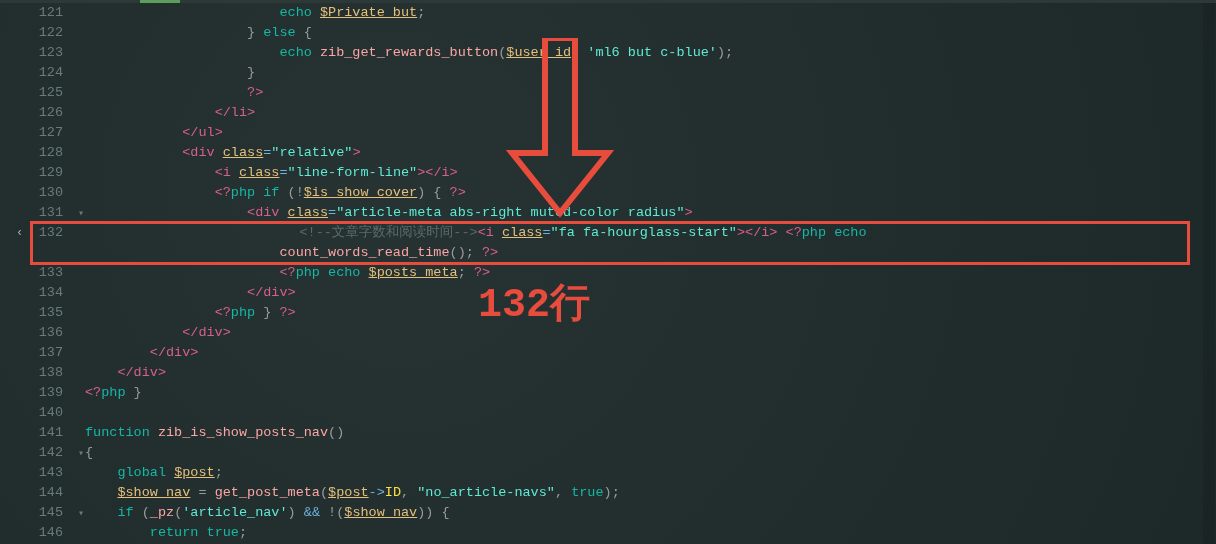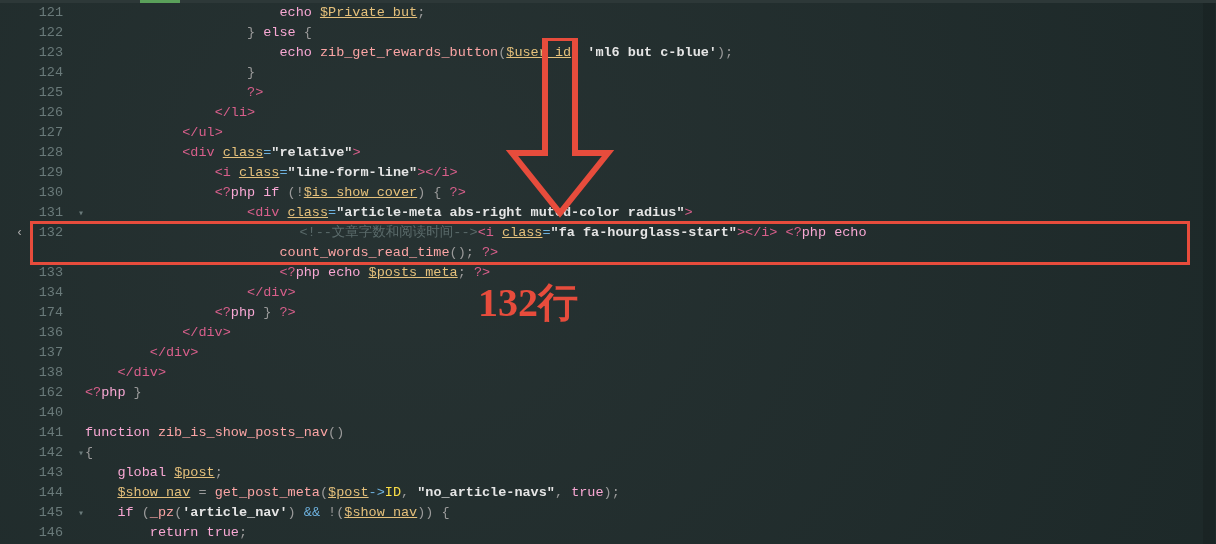--- a/index.html
+++ b/index.html
@@ -82,45 +82,45 @@
   
   .arrow {
     position: absolute;
     pointer-events: none;
   }
 
   
   .big-anno {
     position: absolute;
     color: #e74c3c;
-    font-family: Liberation Serif, serif;
+    font-family: Liberation Mono, monospace;
     font-size: 40px;
     font-weight: bold;
   }
 
   
   .caret-left {
     position: absolute;
     left: 16px;
     top: 226px;
     color: #aaa;
     font-size: 12px;
   }
   .scrollbar {
     position: absolute;
     right: 1px;
     top: 3px;
     bottom: 0;
     width: 12px;
     background: rgba(0,0,0,0.1);
   }
-  .hi-key { color: #f9a8d4; }
+  .hi-key { color: #14b8a6; }
   .hi-fn  { color: #fca5a5; }
   .hi-var { color: #e5c07b; text-decoration: underline; }
-  .hi-str { color: #e5e5e5; font-weight: bold; }
+  .hi-str { color: #5eead4; }
   .hi-cmt { color: #5a6a6a; margin-left: 20px; }
   .hi-tag { color: #d85f8b; }
   .hi-op  { color: #6fb3e0; }
 </style>
 </head>
 <body>
 
 <div class="top-bar">
   <div class="accent"></div>
 </div>
@@ -135,25 +135,25 @@
       <div class="ln">126</div>
       <div class="ln">127</div>
       <div class="ln">128</div>
       <div class="ln">129</div>
       <div class="ln">130</div>
       <div class="ln">131</div>
       <div class="ln">132</div>
       <div class="ln"></div>
       <div class="ln">133</div>
       <div class="ln">134</div>
-      <div class="ln">174</div>
+      <div class="ln">135</div>
       <div class="ln">136</div>
       <div class="ln">137</div>
       <div class="ln">138</div>
-      <div class="ln">162</div>
+      <div class="ln">139</div>
       <div class="ln">140</div>
       <div class="ln">141</div>
       <div class="ln">142</div>
       <div class="ln">143</div>
       <div class="ln">144</div>
       <div class="ln">145</div>
       <div class="ln">146</div>
     </div>
   <div class="code" id="code"><div class="cl"><span>                        </span><span class="hi-key">echo </span><span class="hi-var">$Private_but</span><span class="pun">;</span></div><div class="cl"><span>                    </span><span class="pun">} </span><span class="hi-key">else</span><span class="pun"> {</span></div><div class="cl"><span>                        </span><span class="hi-key">echo </span><span class="hi-fn">zib_get_rewards_button</span><span class="pun">(</span><span class="hi-var">$user_id</span><span class="pun">, </span><span class="hi-str">'ml6 but c-blue'</span><span class="pun">);</span></div><div class="cl"><span>                    </span><span class="pun">}</span></div><div class="cl"><span>                    </span><span class="hi-tag">?&gt;</span></div><div class="cl"><span>                </span><span class="hi-tag">&lt;/</span><span class="hi-tag">li</span><span class="hi-tag">&gt;</span></div><div class="cl"><span>            </span><span class="hi-tag">&lt;/</span><span class="hi-tag">ul</span><span class="hi-tag">&gt;</span></div><div class="cl"><span>            </span><span class="hi-tag">&lt;</span><span class="hi-tag">div </span><span class="hi-var">class</span><span class="hi-op">=</span><span class="hi-str">"relative"</span><span class="hi-tag">&gt;</span></div><div class="cl"><span>                </span><span class="hi-tag">&lt;</span><span class="hi-tag">i </span><span class="hi-var">class</span><span class="hi-op">=</span><span class="hi-str">"line-form-line"</span><span class="hi-tag">&gt;&lt;/</span><span class="hi-tag">i</span><span class="hi-tag">&gt;</span></div><div class="cl"><span>                </span><span class="hi-tag">&lt;?</span><span class="hi-key">php </span><span class="hi-key">if </span><span class="pun">(!</span><span class="hi-var">$is_show_cover</span><span class="pun">) { </span><span class="hi-tag">?&gt;</span></div><div class="cl"><span>                    </span><span class="hi-tag">&lt;</span><span class="hi-tag">div </span><span class="hi-var">class</span><span class="hi-op">=</span><span class="hi-str">"article-meta abs-right muted-color radius"</span><span class="hi-tag">&gt;</span></div><div class="cl"><span>                        </span><span class="hi-cmt">&lt;!--文章字数和阅读时间--&gt;</span><span class="hi-tag">&lt;</span><span class="hi-tag">i </span><span class="hi-var">class</span><span class="hi-op">=</span><span class="hi-str">"fa fa-hourglass-start"</span><span class="hi-tag">&gt;&lt;/</span><span class="hi-tag">i</span><span class="hi-tag">&gt; </span><span class="hi-tag">&lt;?</span><span class="hi-key">php </span><span class="hi-key">echo</span></div><div class="cl"><span>                        </span><span class="hi-fn">count_words_read_time</span><span class="pun">(); </span><span class="hi-tag">?&gt;</span></div><div class="cl"><span>                        </span><span class="hi-tag">&lt;?</span><span class="hi-key">php </span><span class="hi-key">echo </span><span class="hi-var">$posts_meta</span><span class="pun">; </span><span class="hi-tag">?&gt;</span></div><div class="cl"><span>                    </span><span class="hi-tag">&lt;/</span><span class="hi-tag">div</span><span class="hi-tag">&gt;</span></div><div class="cl"><span>                </span><span class="hi-tag">&lt;?</span><span class="hi-key">php </span><span class="pun">} </span><span class="hi-tag">?&gt;</span></div><div class="cl"><span>            </span><span class="hi-tag">&lt;/</span><span class="hi-tag">div</span><span class="hi-tag">&gt;</span></div><div class="cl"><span>        </span><span class="hi-tag">&lt;/</span><span class="hi-tag">div</span><span class="hi-tag">&gt;</span></div><div class="cl"><span>    </span><span class="hi-tag">&lt;/</span><span class="hi-tag">div</span><span class="hi-tag">&gt;</span></div><div class="cl"><span></span><span class="hi-tag">&lt;?</span><span class="hi-key">php </span><span class="pun">}</span></div><div class="cl"><span></span></div><div class="cl"><span></span><span class="hi-key">function </span><span class="hi-fn">zib_is_show_posts_nav</span><span class="pun">()</span></div><div class="cl"><span></span><span class="pun">{</span></div><div class="cl"><span>    </span><span class="hi-key">global </span><span class="hi-var">$post</span><span class="pun">;</span></div><div class="cl"><span>    </span><span class="hi-var">$show_nav</span><span class="pun"> = </span><span class="hi-fn">get_post_meta</span><span class="pun">(</span><span class="hi-var">$post</span><span class="hi-op">-&gt;</span><span class="w">ID</span><span class="pun">, </span><span class="hi-str">"no_article-navs"</span><span class="pun">, </span><span class="hi-key">true</span><span class="pun">);</span></div><div class="cl"><span>    </span><span class="hi-key">if </span><span class="pun">(</span><span class="hi-fn">_pz</span><span class="pun">(</span><span class="hi-str">'article_nav'</span><span class="pun">) </span><span class="hi-op">&amp;&amp;</span><span class="pun"> !(</span><span class="hi-var">$show_nav</span><span class="pun">)) {</span></div><div class="cl"><span>        </span><span class="hi-key">return </span><span class="hi-key">true</span><span class="pun">;</span></div></div>
 <div class="fold" style="top: 204px;">▾</div>

